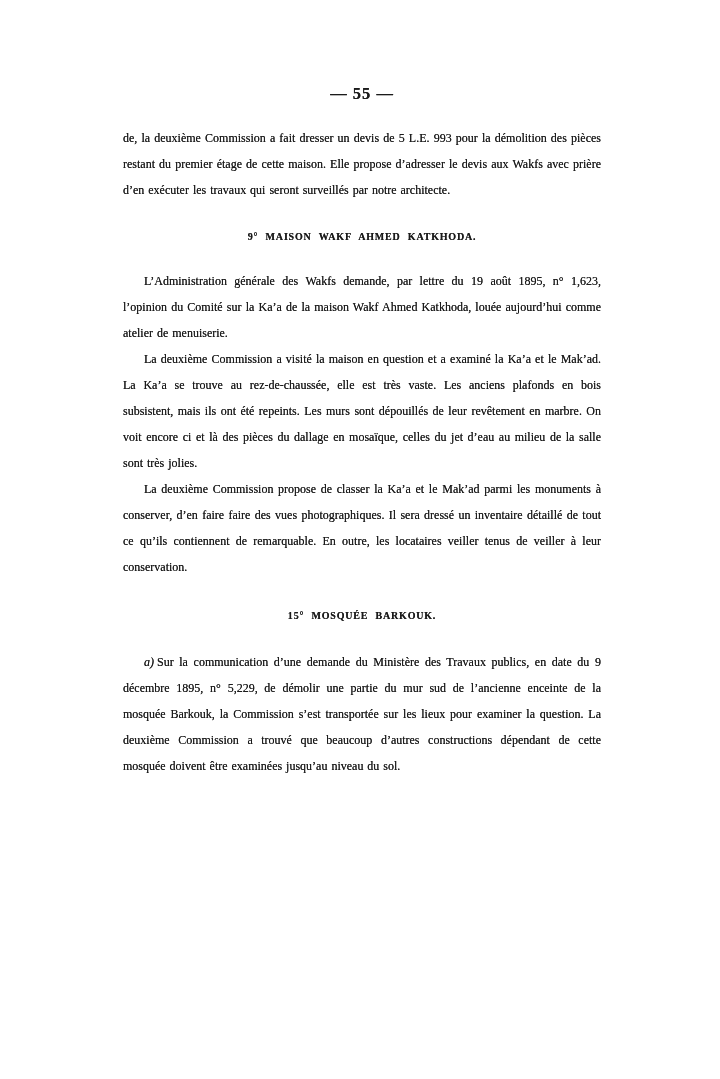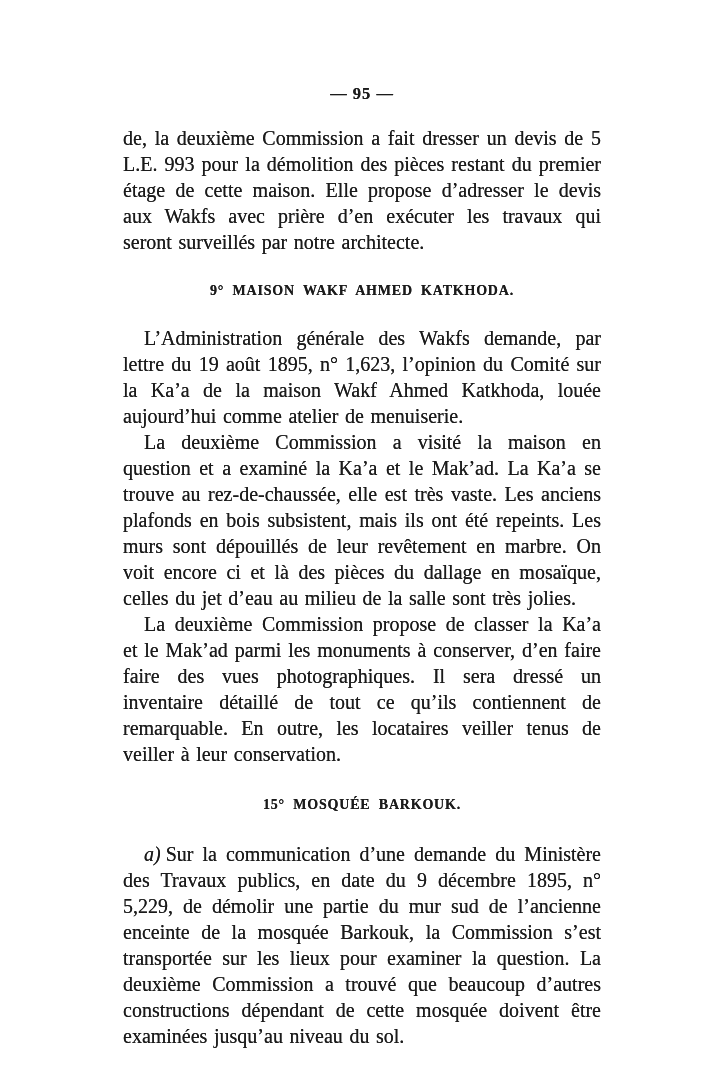--- a/index.html
+++ b/index.html
@@ -30,52 +30,52 @@
 
   .page-number {
     text-align: center;
     font-size: 16.5px;
     font-weight: bold;
     letter-spacing: 1px;
     margin-bottom: 21px;
   }
 
   .para {
-    font-size: 20px;
+    font-size: 12px;
     line-height: 26px;
     text-align: justify;
     font-weight: 500;
     word-spacing: 0.08em;
   }
 
   .para.indent { text-indent: 21px; }
 
   .section-heading {
     text-align: center;
-    font-size: 14px;
+    font-size: 10px;
     font-weight: bold;
     letter-spacing: 0.8px;
     word-spacing: 4px;
   }
 
   .section-heading.first  { margin: 28px 0 26px 0; }
   .section-heading.second { margin: 30px 0 28px 0; }
 
   .para-marker {
     font-style: italic;
     margin-right: 0.25em;
   }
 </style>
 </head>
 <body>
 
 <div class="page">
   <div class="text-block">
 
-    <div class="page-number">— 95 —</div>
+    <div class="page-number">— 55 —</div>
 
     <p class="para">de, la deuxième Commission a fait dresser un devis de 5 L.E. 993 pour la démolition des pièces restant du premier étage de cette maison. Elle propose d’adresser le devis aux Wakfs avec prière d’en exécuter les travaux qui seront surveillés par notre architecte.</p>
 
     <h2 class="section-heading first">9° MAISON WAKF AHMED KATKHODA.</h2>
 
     <p class="para indent">L’Administration générale des Wakfs demande, par lettre du 19 août 1895, n° 1,623, l’opinion du Comité sur la Ka’a de la maison Wakf Ahmed Katkhoda, louée aujourd’hui comme atelier de menuiserie.</p>
 
     <p class="para indent">La deuxième Commission a visité la maison en question et a examiné la Ka’a et le Mak’ad. La Ka’a se trouve au rez-de-chaussée, elle est très vaste. Les anciens plafonds en bois subsistent, mais ils ont été repeints. Les murs sont dépouillés de leur revêtement en marbre. On voit encore ci et là des pièces du dallage en mosaïque, celles du jet d’eau au milieu de la salle sont très jolies.</p>
 
     <p class="para indent">La deuxième Commission propose de classer la Ka’a et le Mak’ad parmi les monuments à conserver, d’en faire faire des vues photographiques. Il sera dressé un inventaire détaillé de tout ce qu’ils contiennent de remarquable. En outre, les locataires veiller tenus de veiller à leur conservation.</p>

